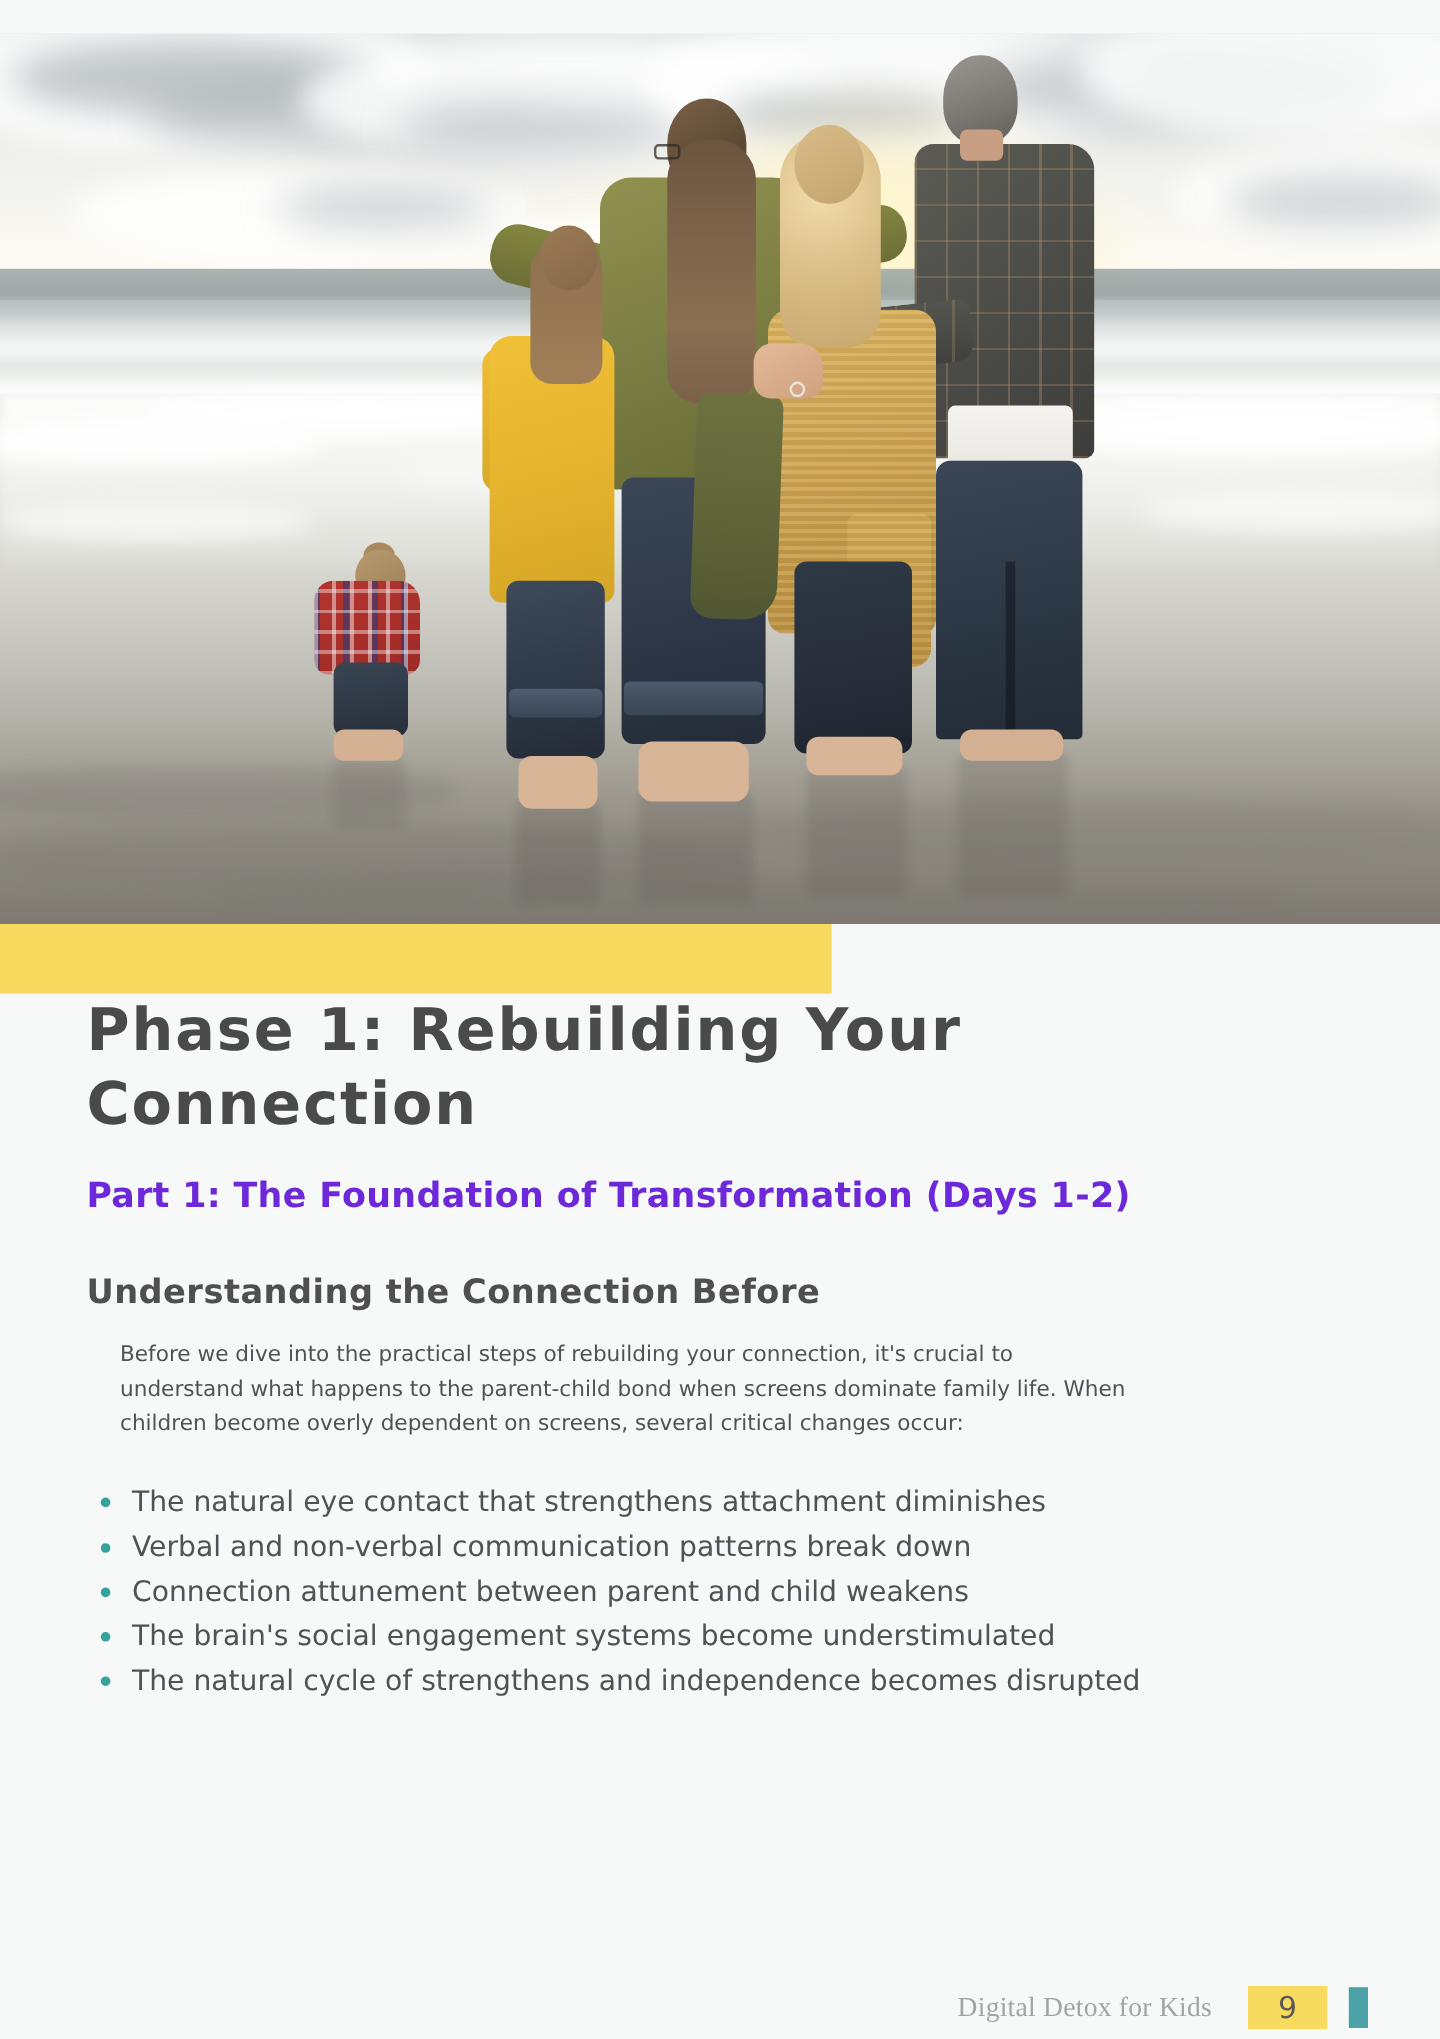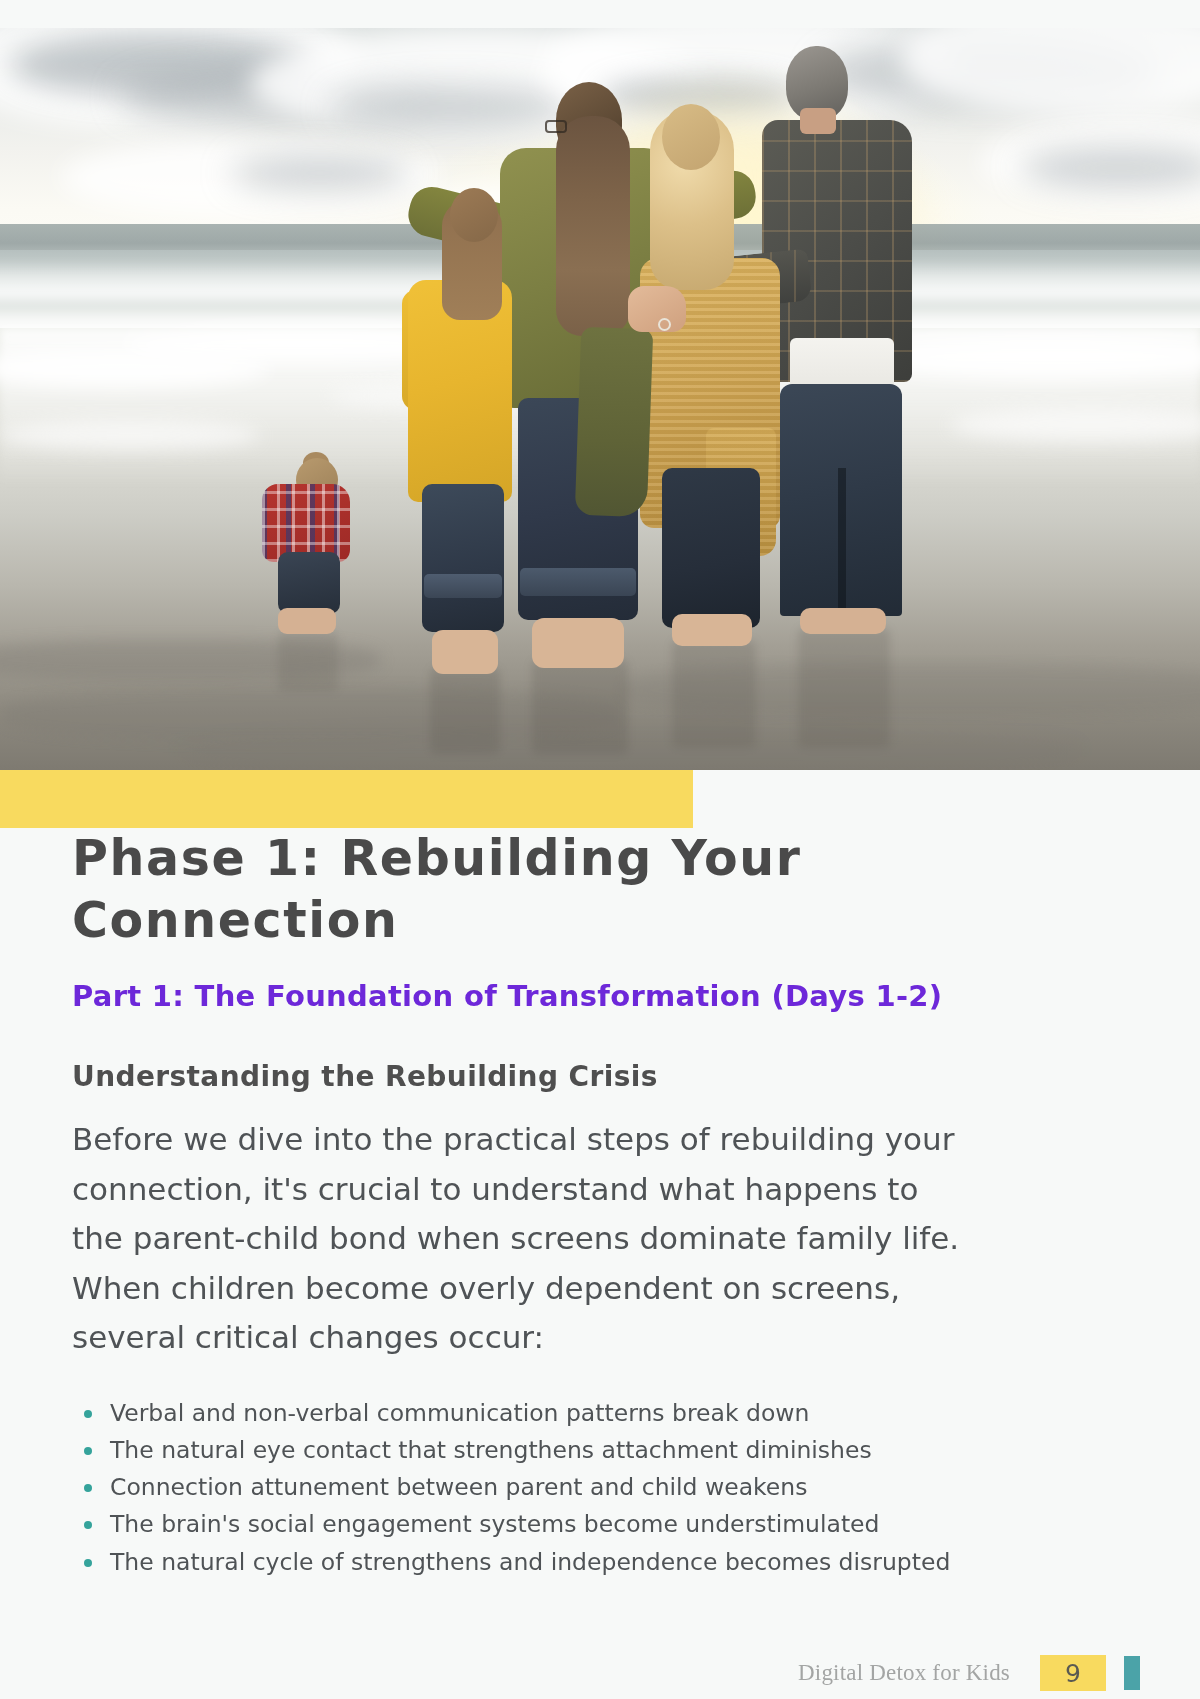--- a/index.html
+++ b/index.html
@@ -431,23 +431,23 @@
     margin: 44px 0 0 0;
     padding: 0 72px;
     font-family: "DejaVu Sans", sans-serif;
     font-size: 28px;
     font-weight: 700;
     letter-spacing: 0.4px;
     color: #4f4f4f;
   }
   .body-par {
     margin: 22px 0 0 0;
-    padding: 0 72px;
+    padding: 0 100px;
     font-family: "DejaVu Sans", sans-serif;
-    font-size: 31px;
+    font-size: 18px;
     font-weight: 400;
     line-height: 1.60;
     color: #4f5356;
     max-width: 1050px;
     box-sizing: border-box;
   }
   .bullets {
     margin: 32px 0 0 0;
     padding: 0 72px 0 110px;
     list-style: none;
@@ -606,27 +606,27 @@
   </div>
 
   <div class="yellow-band" style="background: rgb(248, 218, 95);"></div>
 
   <div class="content">
 
     <h1 class="title" style="color: rgb(74, 74, 74);">Phase 1: Rebuilding Your Connection</h1>
 
     <h2 class="subtitle" style="color: #6d28d9;">Part 1: The Foundation of Transformation (Days 1-2)</h2>
 
-    <h3 class="heading3">Understanding the Rebuilding Crisis</h3>
+    <h3 class="heading3">Understanding the Connection Before</h3>
 
     <p class="body-par">Before we dive into the practical steps of rebuilding your connection, it's crucial to understand what happens to the parent-child bond when screens dominate family life. When children become overly dependent on screens, several critical changes occur:</p>
 
     <ul class="bullets">
+      <li>The natural eye contact that strengthens attachment diminishes</li>
       <li>Verbal and non-verbal communication patterns break down</li>
-      <li>The natural eye contact that strengthens attachment diminishes</li>
       <li>Connection attunement between parent and child weakens</li>
       <li>The brain's social engagement systems become understimulated</li>
       <li>The natural cycle of strengthens and independence becomes disrupted</li>
     </ul>
 
   </div>
 
   <div class="footer">
     <span class="footer-title" style="color: rgb(163, 165, 164);">Digital Detox for Kids</span>
     <span class="page-badge" style="background: rgb(248, 218, 95);">9</span>

